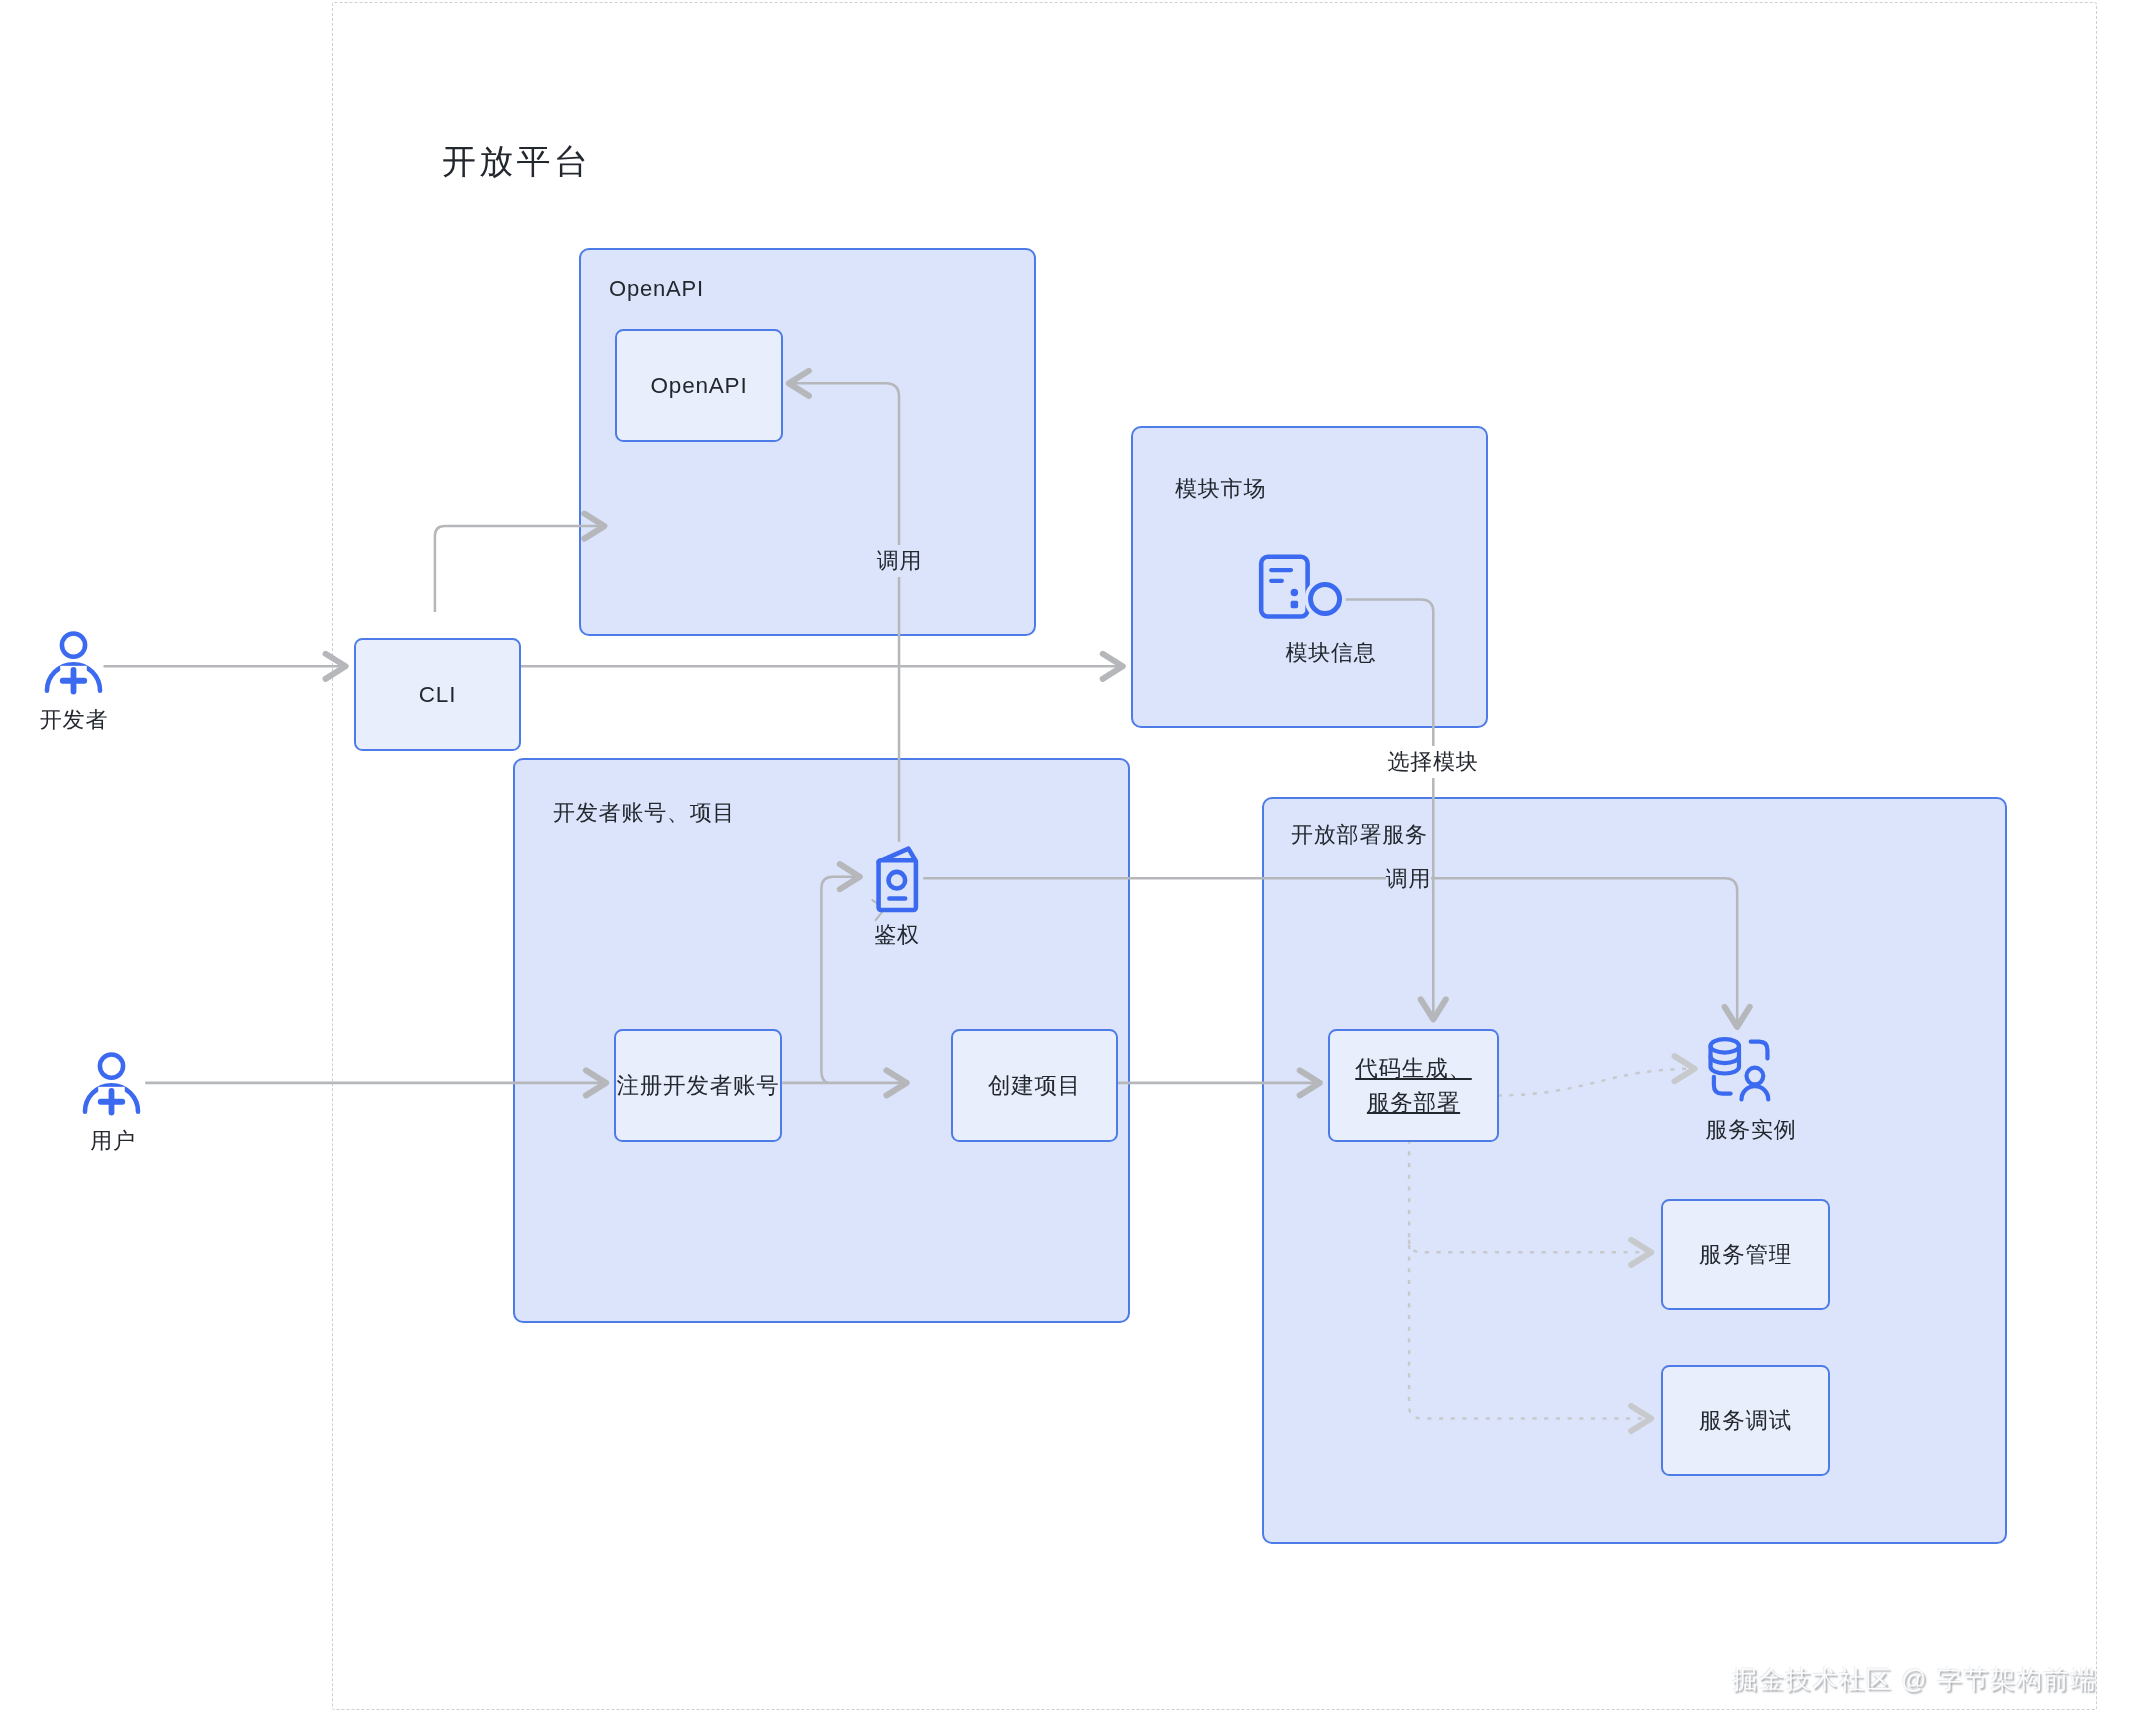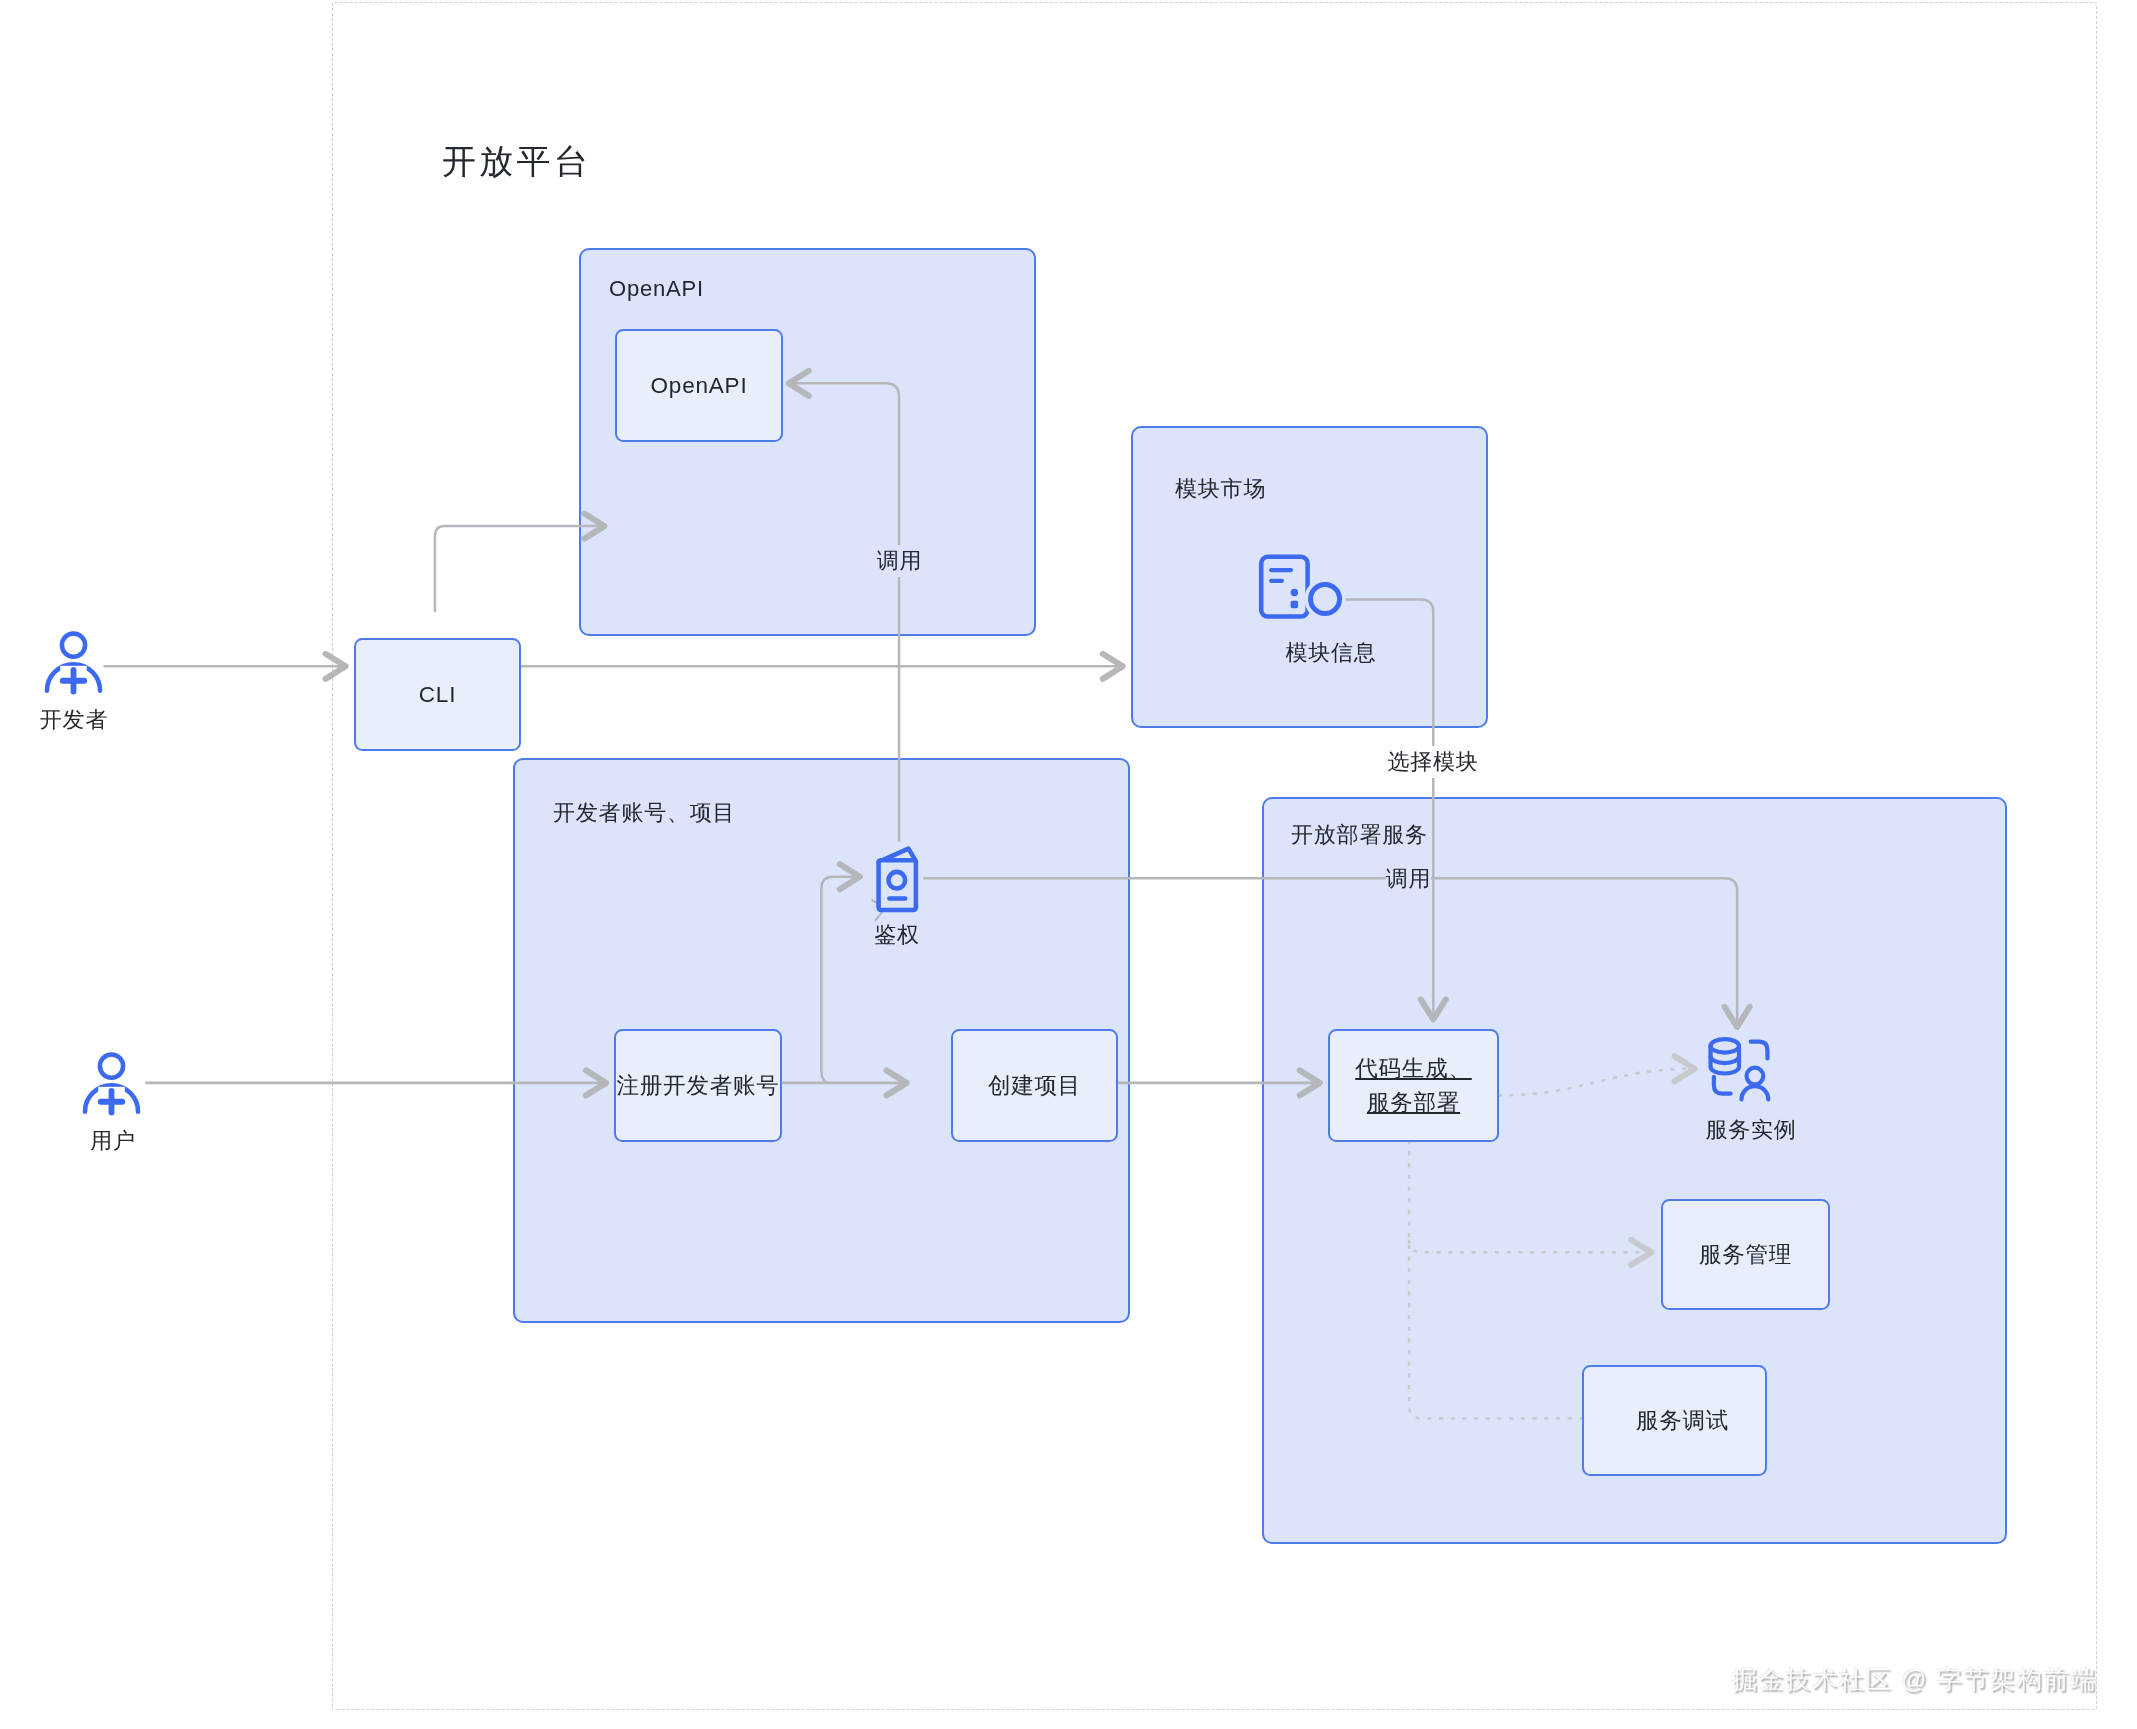--- a/index.html
+++ b/index.html
@@ -101,21 +101,21 @@
   <div class="node" style="left:915px;top:1029px;width:163px;height:109px;margin-left:36px;">
     <span>创建项目</span>
   </div>
   <div class="node" style="left:1328px;top:1029px;width:167px;height:109px;text-decoration:underline;">
     <span>代码生成、</span>
     <span>服务部署</span>
   </div>
   <div class="node" style="left:1661px;top:1199px;width:165px;height:107px;">
     <span>服务管理</span>
   </div>
-  <div class="node" style="left:1582px;top:1365px;width:165px;height:107px;padding-left:16px;">
+  <div class="node" style="left:1661px;top:1365px;width:165px;height:107px;">
     <span>服务调试</span>
   </div>
 
   <svg class="icon-svg" style="left:42px;top:631px;" width="63" height="68" viewBox="0 0 76 82">
     <circle class="icon-stroke" cx="38" cy="17" r="14"></circle>
     <path class="icon-stroke" d="M 6 72 A 32 32 0 0 1 70 72"></path>
     <rect x="22" y="42" width="32" height="32" fill="#ffffff" stroke="none"></rect>
     <path class="icon-stroke" style="stroke-width:7" d="M 38 47 V 73 M 25 60 H 51"></path>
   </svg>
   <div class="icon-label" style="left:74px;top:705px;">开发者</div>

